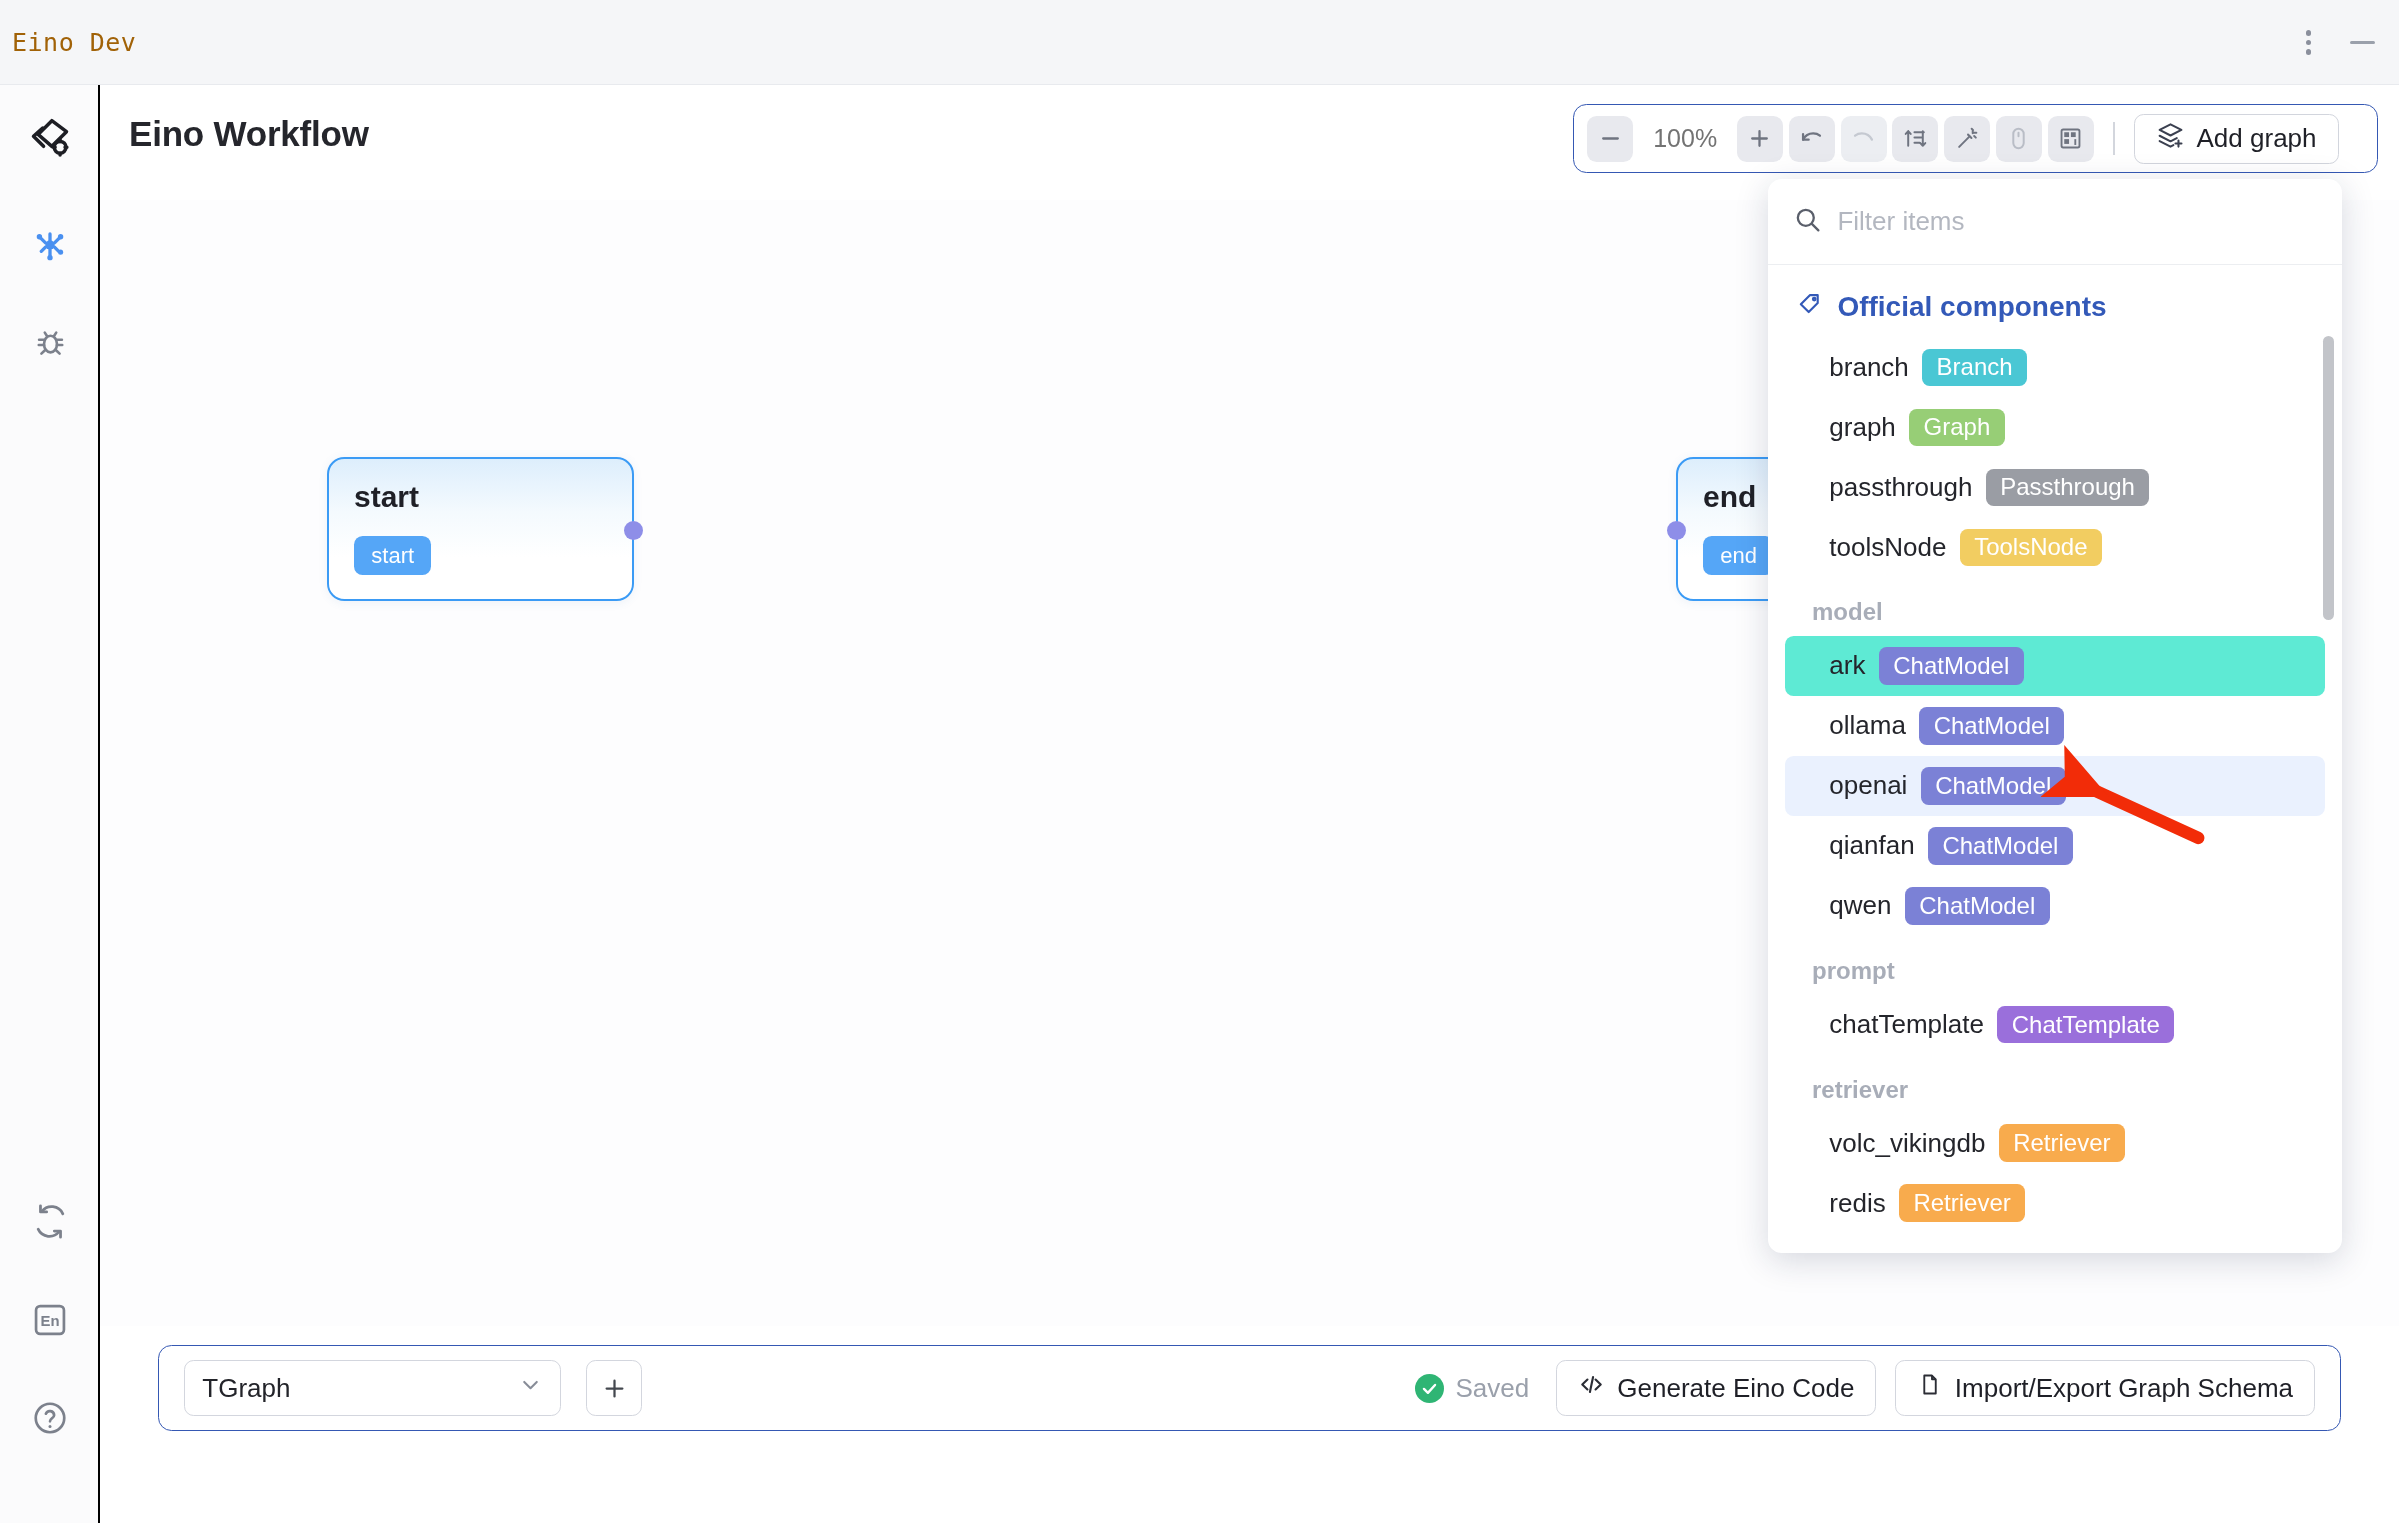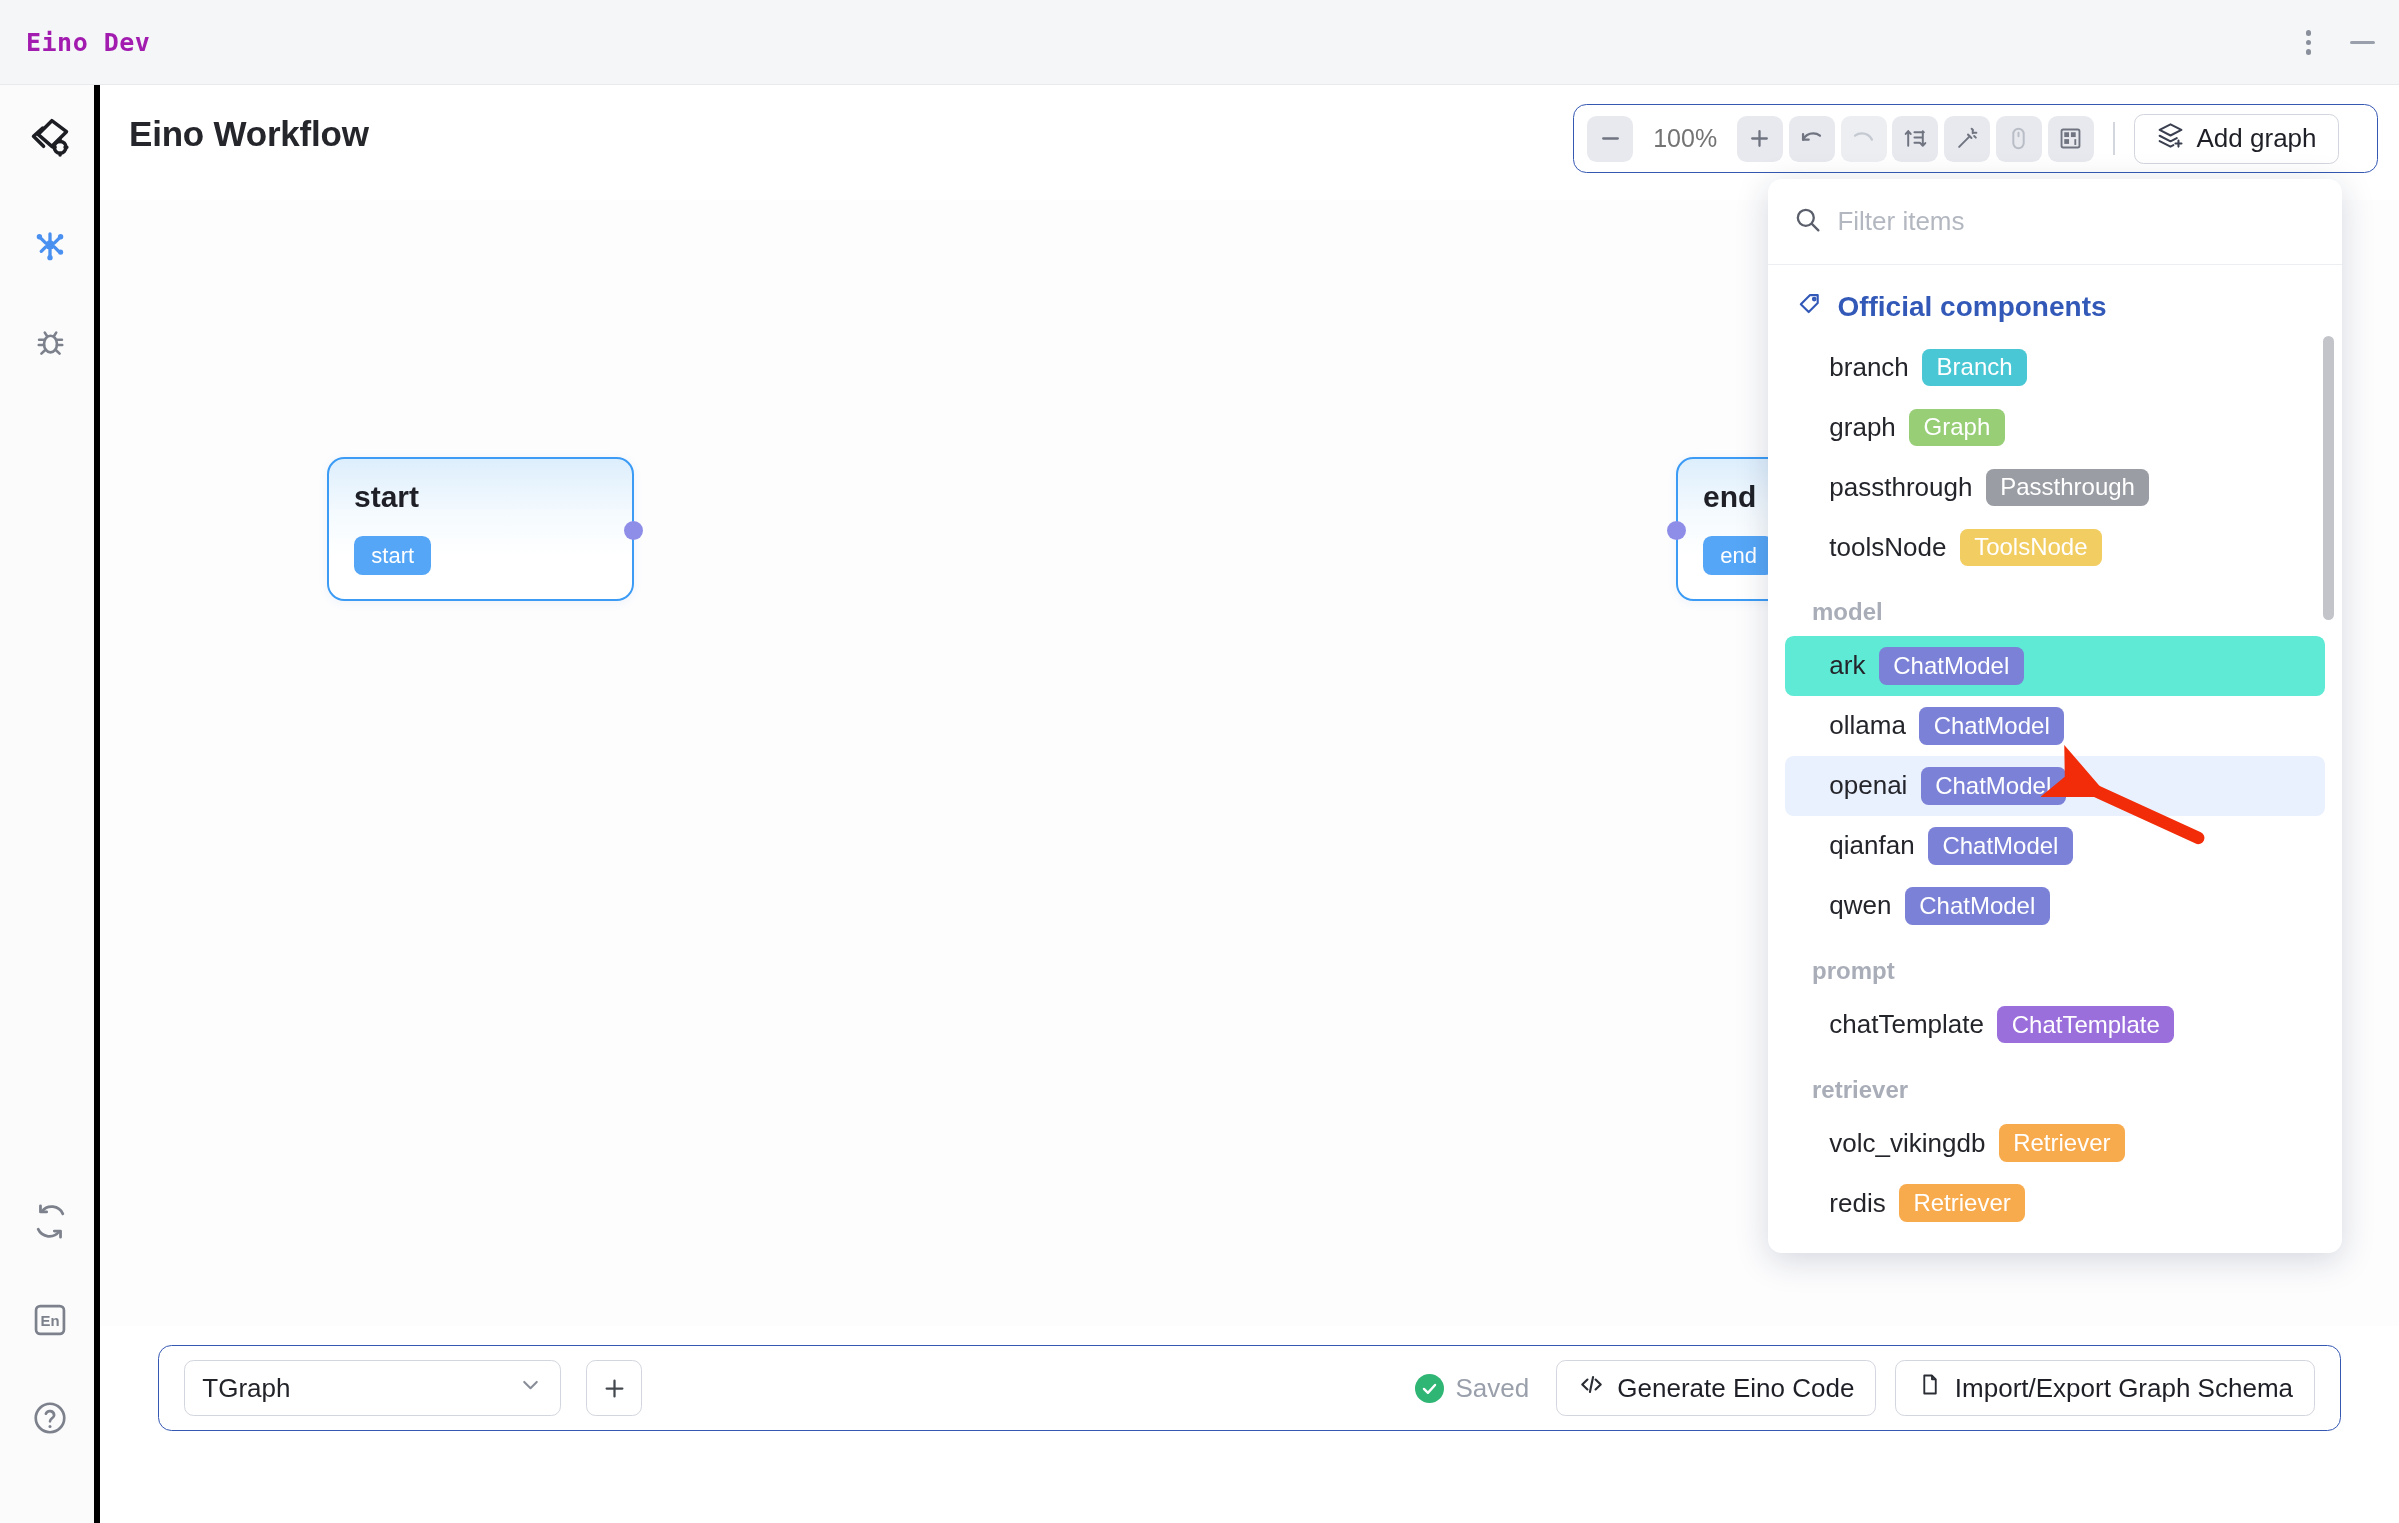--- a/index.html
+++ b/index.html
@@ -12,33 +12,33 @@
   #app { position: relative; width: 2400px; height: 1524px; background:#fff; }
 
   
   .titlebar {
     position:absolute; left:0; top:0; width:2400px; height:85px;
     background:#f5f6f8; border-bottom:1px solid #e8eaee;
     display:flex; align-items:center;
   }
   .titlebar .app-title {
     font-family:"DejaVu Sans Mono","Liberation Mono",monospace;
-    font-size:25px; font-weight:700; color:#a21caf; letter-spacing:0.5px;
-    margin-left:26px;
+    font-size:25px; font-weight:400; color:#a16207; letter-spacing:0.5px;
+    margin-left:12px;
   }
   .win-ctrls { position:absolute; right:21px; top:0; height:85px; display:flex; align-items:center; gap:25px;}
   .dots-v { width:25px; height:33px; display:flex; flex-direction:column; justify-content:space-between; align-items:center; padding:3.8px 0; cursor:pointer;}
   .dots-v i { display:block; width:5.8px; height:5.8px; border-radius:50%; background:#8a8f9c; }
   .minbtn { width:33px; height:33px; display:flex; align-items:center; justify-content:center; cursor:pointer;}
   .minbtn i { display:block; width:25px; height:3.8px; background:#9aa0ab; border-radius:1.9px;}
 
   
   .rail {
     position:absolute; left:0; top:85px; width:100px; height:1439px;
-    background:#fbfbfc; border-right:6px solid #000000;
+    background:#fbfbfc; border-right:2px solid #000000;
   }
   .rail-btn { position:absolute; left:0; width:100px; height:69px; display:flex; align-items:center; justify-content:center; cursor:pointer;}
   .rail-btn svg { display:block; }
 
   
   .page-header { position:absolute; left:100px; top:85px; width:2300px; height:115px; background:#fff; }
   .page-title { position:absolute; left:29px; top:29px; font-size:35px; font-weight:700; color:#25262c; letter-spacing:-0.2px;}
 
   
   .crumbs { position:absolute; left:129px; top:216px; display:flex; align-items:center; gap:13.4px; }

